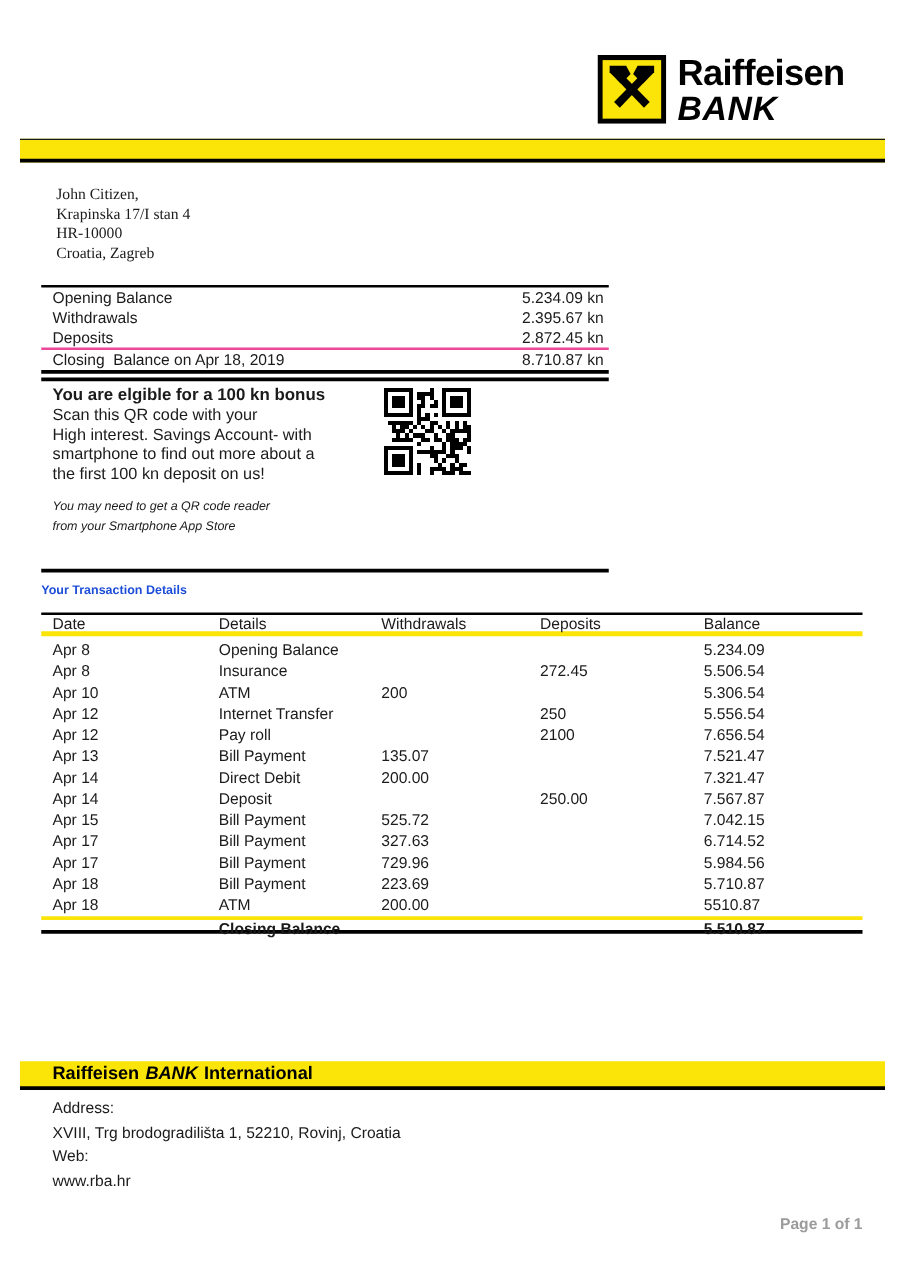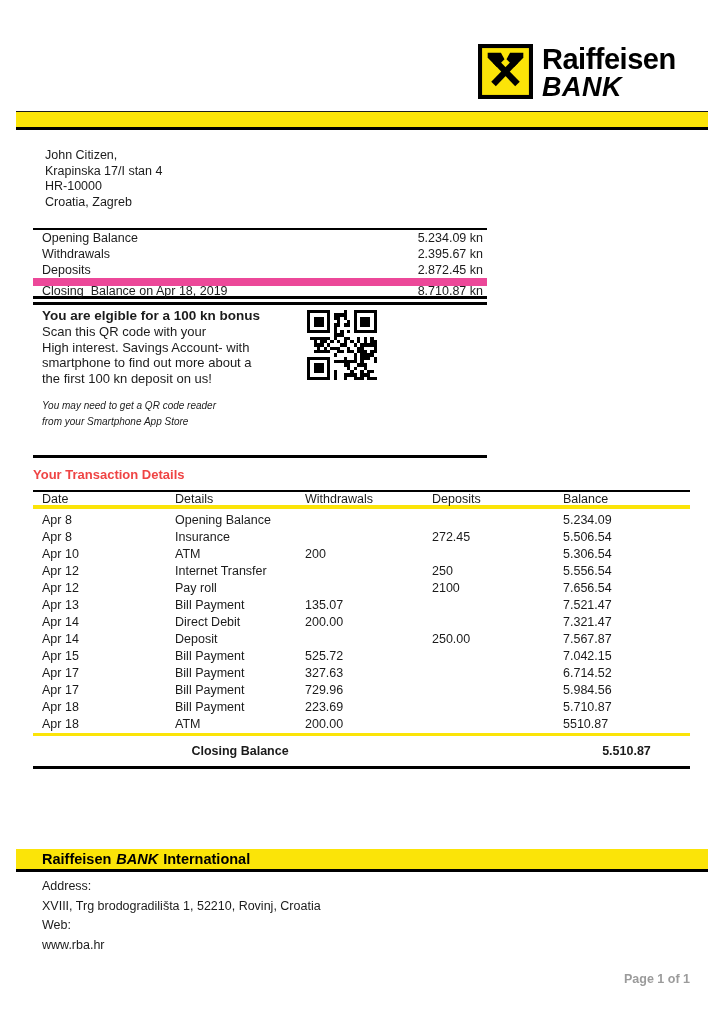--- a/index.html
+++ b/index.html
@@ -19,48 +19,48 @@
   .brand svg.logo{width:55px;height:55px;display:block;}
   .brand-text{display:flex;flex-direction:column;color:#000;}
   .brand-name{font-size:29px;font-weight:bold;line-height:30px;letter-spacing:-0.5px;}
   .brand-sub{font-size:27px;font-weight:bold;font-style:italic;line-height:27px;letter-spacing:0.5px;}
 
   
   .top-bar{position:absolute;top:111px;left:16px;width:692px;height:19px;
     background:var(--yellow);border-top:1px solid #1a1a1a;border-bottom:3px solid #000;}
 
   
-  .recipient{position:absolute;top:148px;left:45px;font-size:12.5px;line-height:15.5px;}
+  .recipient{position:absolute;top:148px;left:45px;font-size:12.5px;line-height:15.5px;font-family:Liberation Serif, serif;}
 
   
   .summary{position:absolute;top:228px;left:33px;width:454px;
     border-top:2px solid #000;border-bottom:3.5px solid #000;font-size:12.5px;}
   .summary-row{display:flex;justify-content:space-between;height:16px;align-items:center;
     padding:0 4px 0 9px;}
-  .summary-row.closing{border-top:8px solid #ec4899;height:18px;align-items:center;}
+  .summary-row.closing{border-top:2px solid #ec4899;height:18px;align-items:center;}
   .s-label{white-space:pre-wrap;}
 
   
   .bonus{position:absolute;top:302px;left:33px;width:454px;height:156px;
     border-top:3.5px solid #000;border-bottom:3.5px solid #000;
     padding:2px 0 0 9px;}
   .bonus-title{font-size:13.5px;font-weight:bold;line-height:17px;}
   .bonus-body{font-size:13px;line-height:15.5px;}
   .bonus-note{font-size:10px;font-style:italic;line-height:15.5px;margin-top:12px;}
   .qr{position:absolute;left:274px;top:5px;width:70px;height:70px;}
 
   
-  .tx-title{position:absolute;top:467px;left:33px;font-size:13px;font-weight:bold;color:#ef4444;}
+  .tx-title{position:absolute;top:467px;left:33px;font-size:10px;font-weight:bold;color:#1d4ed8;}
   .tx-table{position:absolute;top:490px;left:33px;width:657px;border-top:2px solid #000;font-size:12.5px;}
   .tx-grid{display:grid;grid-template-columns:133px 130px 127px 131px 1fr;padding-left:9px;}
   .tx-header{height:17px;align-items:center;border-bottom:4px solid var(--yellow);}
   .tx-body{padding-top:2px;}
   .tx-row{height:17px;align-items:center;}
-  .tx-closing{height:36px;align-items:center;font-weight:bold;
-    border-top:3px solid var(--yellow);border-bottom:3.5px solid #000;margin-top:1px;text-align:center;}
+  .tx-closing{height:14px;align-items:center;font-weight:bold;
+    border-top:3px solid var(--yellow);border-bottom:3.5px solid #000;margin-top:1px;}
 
   
   .footer-bar{position:absolute;top:849px;left:16px;width:692px;height:23px;
     background:var(--yellow);border-bottom:3px solid #000;
     display:flex;align-items:center;padding-left:26px;font-size:14.5px;color:#000;}
   .fb-name{font-weight:bold;}
   .fb-bank{font-weight:bold;font-style:italic;margin:0 5px;}
   .fb-suffix{font-weight:bold;}
   .footer-contacts{position:absolute;top:877px;left:42px;font-size:12.5px;line-height:19.5px;}
   .contact-row{display:flex;flex-direction:column;}

